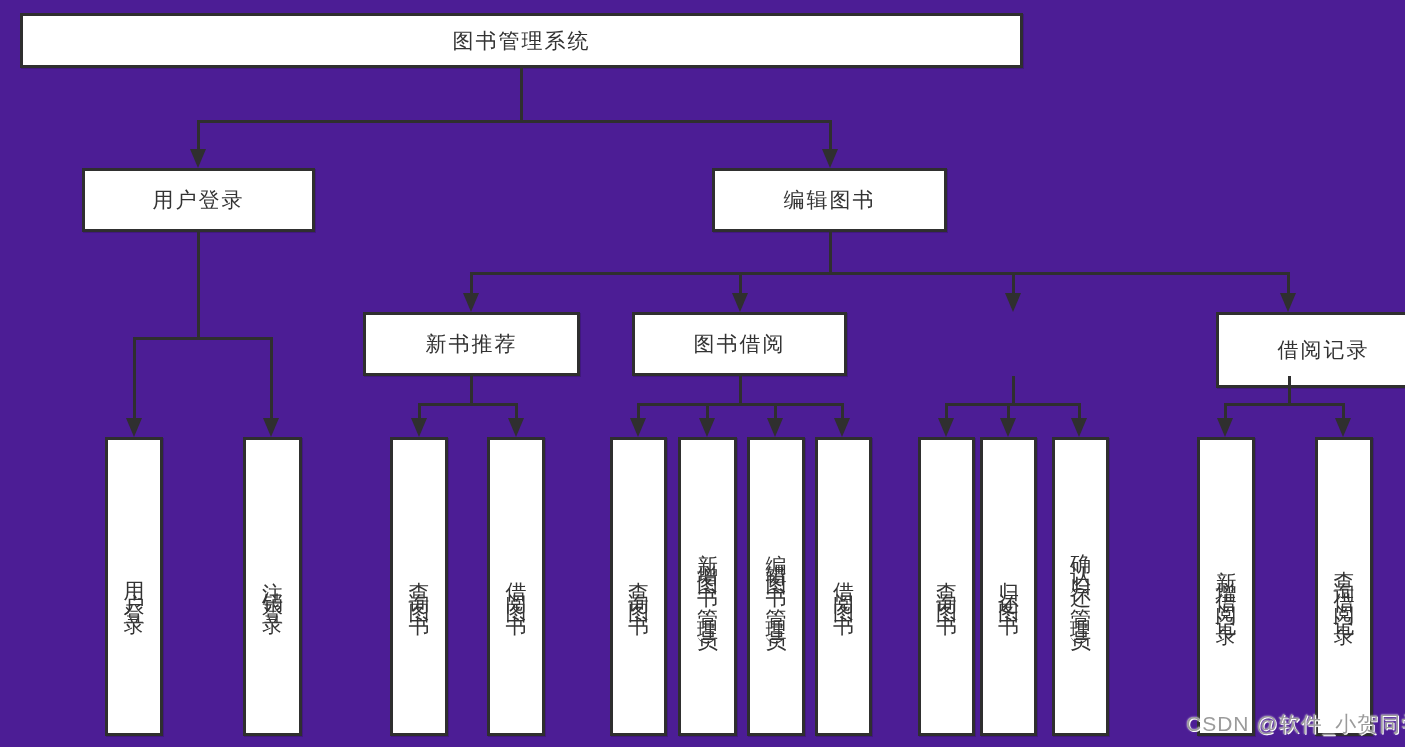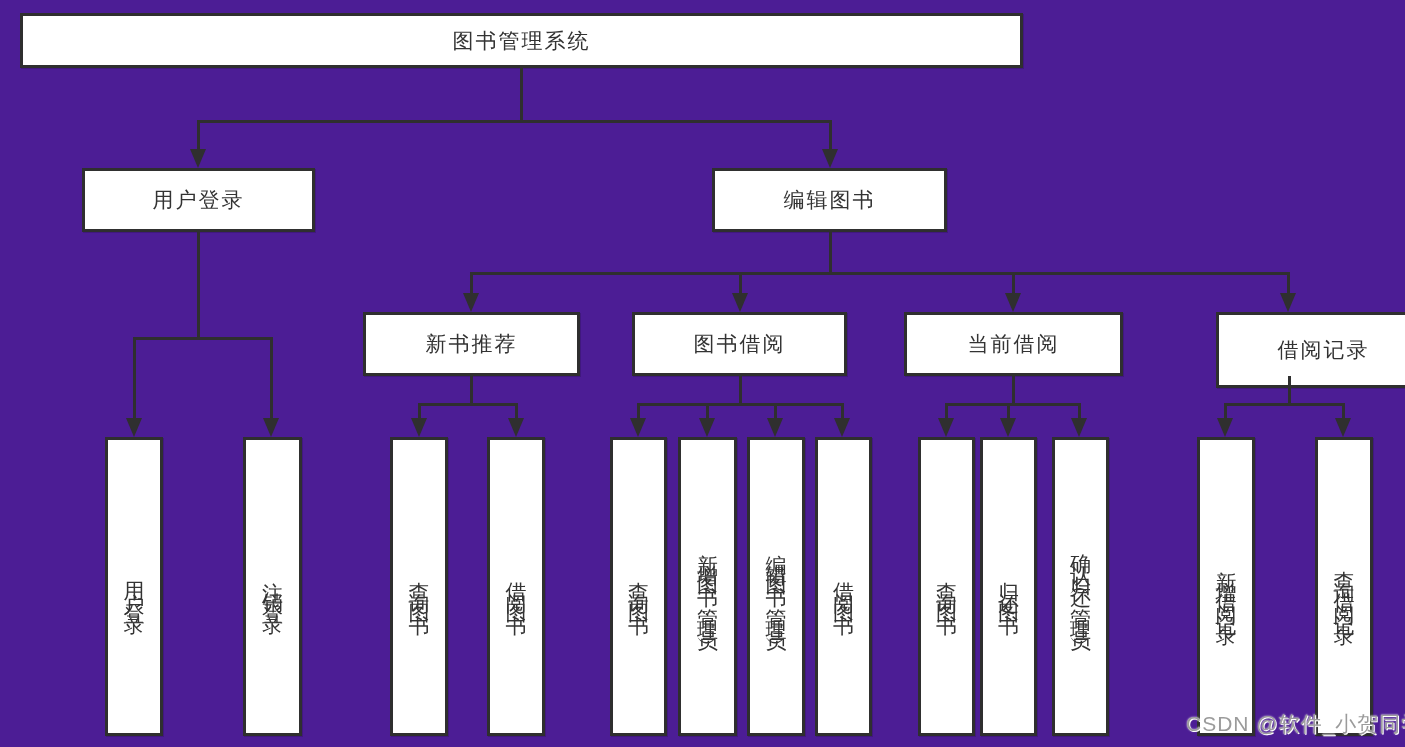--- a/index.html
+++ b/index.html
@@ -87,23 +87,20 @@
   <div class="ah" style="left:1005px;top:293px"></div>
   <div class="vl" style="left:1287px;top:272px;height:22px"></div>
   <div class="ah" style="left:1280px;top:293px"></div>
 
   <div class="box h" style="left:363px;top:312px;width:217px;height:64px">
     <span>新书推荐</span>
   </div>
   <div class="box h" style="left:632px;top:312px;width:215px;height:64px">
     <span>图书借阅</span>
   </div>
-  <div class="box h" style="left:904px;top:312px;width:219px;height:64px">
-    <span>当前借阅</span>
-  </div>
   <div class="box h" style="left:1216px;top:312px;width:215px;height:76px">
     <span>借阅记录</span>
   </div>
 
   <div class="vl" style="left:470px;top:376px;height:27px"></div>
   <div class="hl" style="left:418px;top:403px;width:100px"></div>
   <div class="vl" style="left:418px;top:403px;height:16px"></div>
   <div class="ah" style="left:411px;top:418px"></div>
   <div class="vl" style="left:515px;top:403px;height:16px"></div>
   <div class="ah" style="left:508px;top:418px"></div>

